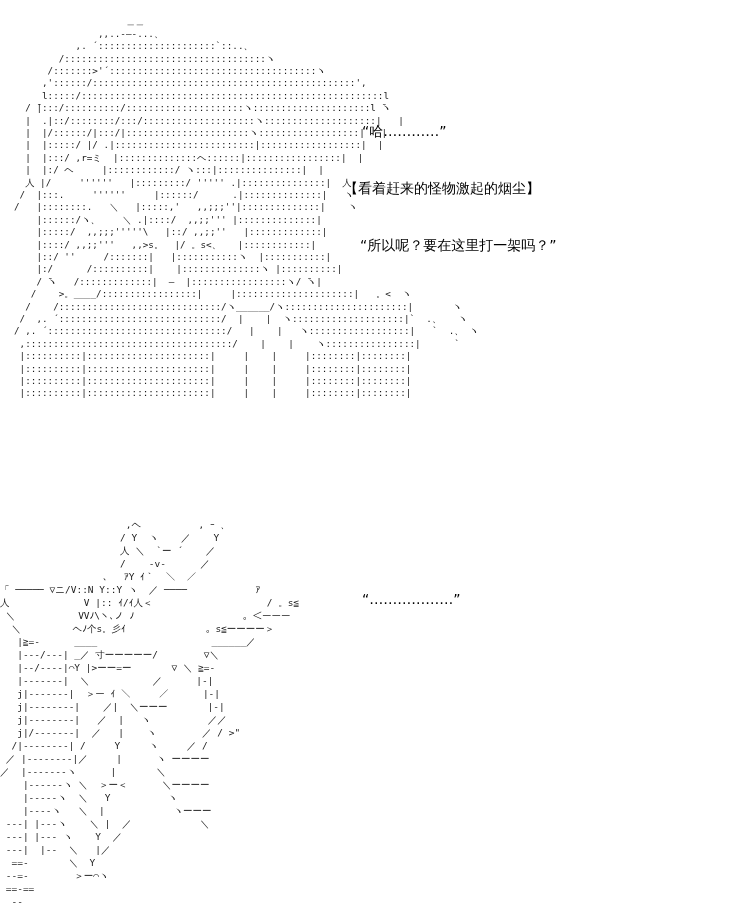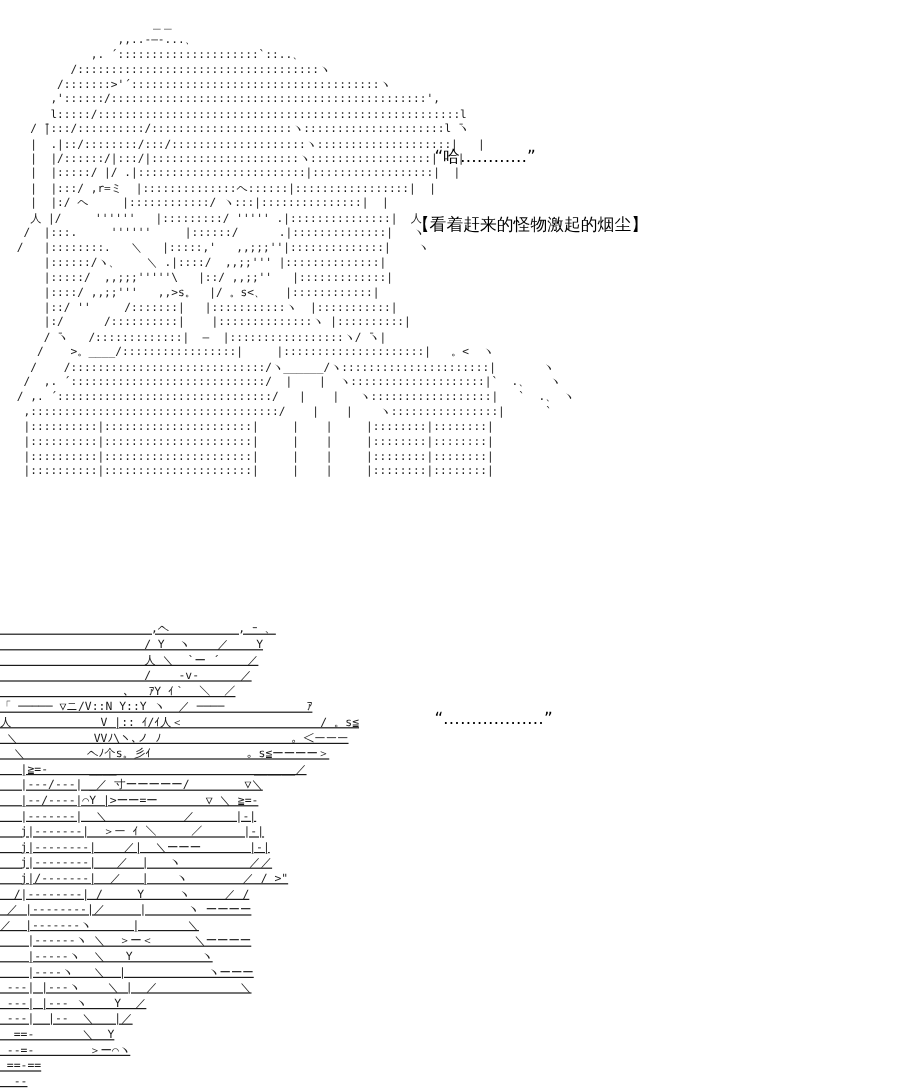--- a/index.html
+++ b/index.html
@@ -35,21 +35,20 @@
   }
   #aa-top {
     left: 14px;
     top: 6px;
   }
   #aa-bottom {
     left: 0px;
     top: 508px;
     font-size: 9.5px;
     line-height: 13.0px;
-    text-decoration: underline;
   }
   
   .dialogue {
     position: absolute;
     white-space: pre;
     font-family: "DejaVu Sans", "Liberation Sans", sans-serif;
     font-size: 14px;
     line-height: 19px;
     color: #000000;
   }
@@ -94,20 +93,21 @@
 / ,. ´::::::::::::::::::::::::::::::::/   |    |   ヽ::::::::::::::::::|   `  .、 ヽ
  ,:::::::::::::::::::::::::::::::::::::/    |    |    ヽ::::::::::::::::|      `
  |::::::::::|::::::::::::::::::::::|     |    |     |::::::::|::::::::|
  |::::::::::|::::::::::::::::::::::|     |    |     |::::::::|::::::::|
  |::::::::::|::::::::::::::::::::::|     |    |     |::::::::|::::::::|
  |::::::::::|::::::::::::::::::::::|     |    |     |::::::::|::::::::|</pre>
 
   <div class="dialogue" id="dlg-top">
     <span class="dlg-line indent1">“哈…………”</span>
     <span class="dlg-line indent3">【看着赶来的怪物激起的烟尘】</span>
+    <span class="dlg-line indent4">“所以呢？要在这里打一架吗？”</span>
   </div>
 
   <pre class="aa" id="aa-bottom">                      ,ヘ          , ｰ 、
                      / Y  ヽ    ／    Y
                      人 ＼  `ー ´    ／
                      /    -v-      ／
                   、  ｱY ｲ｀  ＼  ／
 「 ───── ▽ニ/V::N Y::Y ヽ  ／ ────            ｱ
 人             V |:: ｲ/ｲ人＜                    / 。s≦
  ＼           VVﾉ\ヽ､ノ ﾉ                   。＜ーーー

